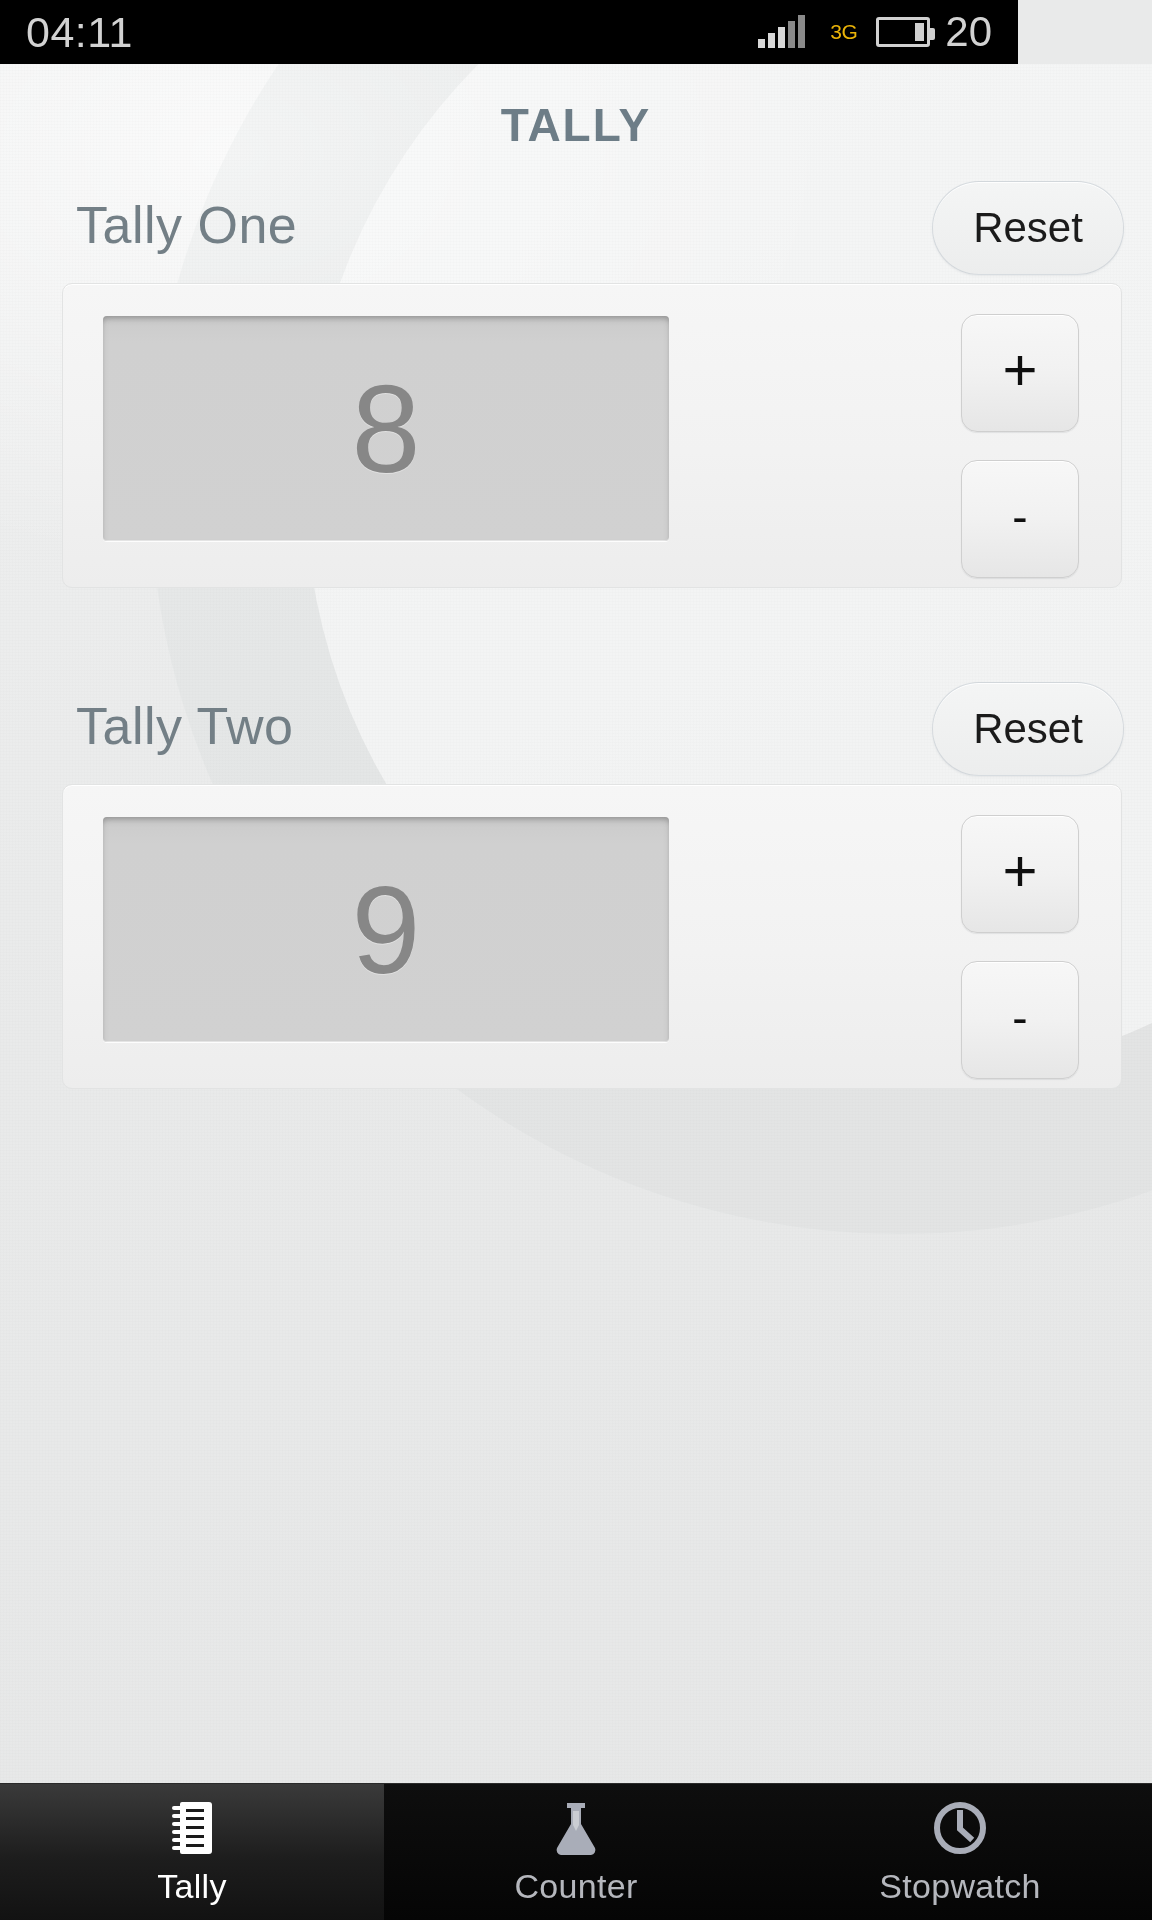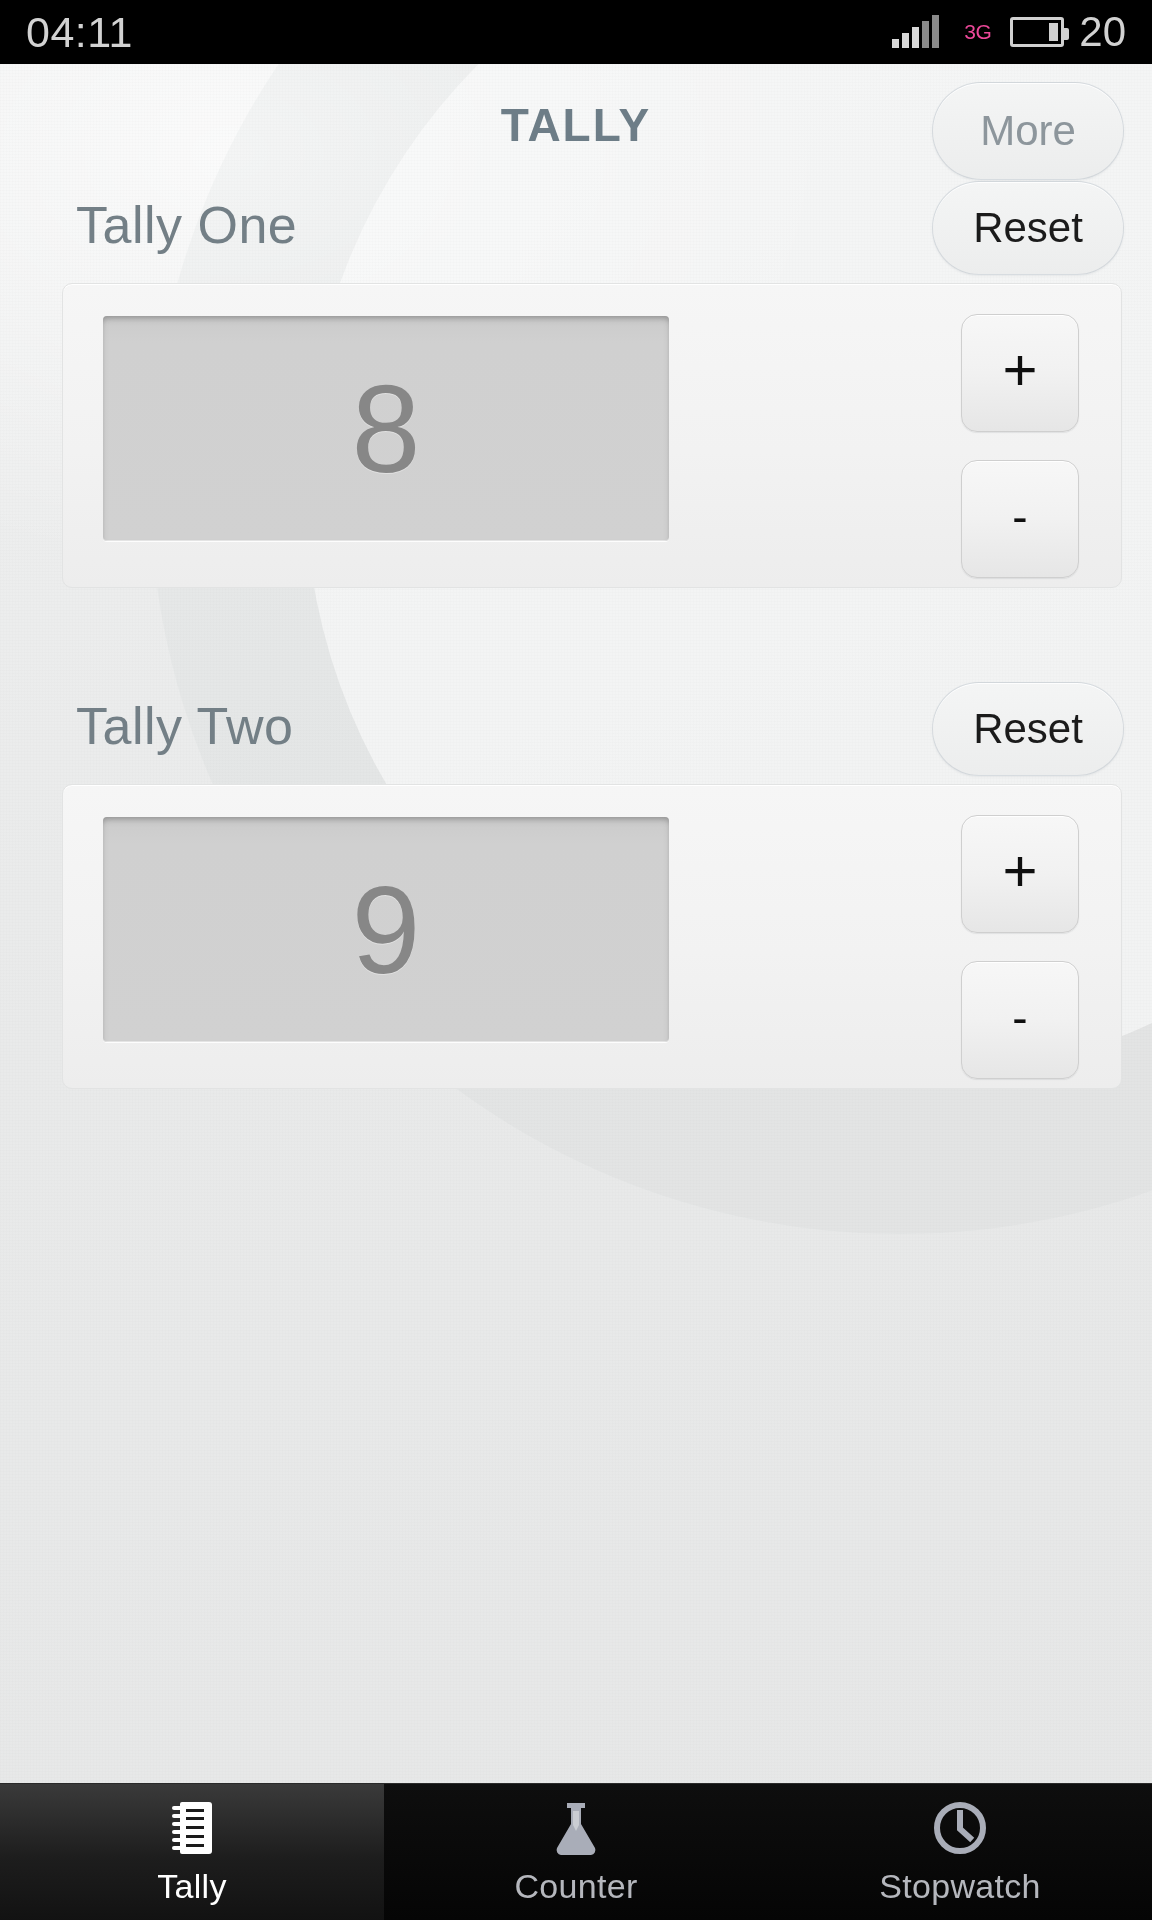--- a/index.html
+++ b/index.html
@@ -6,35 +6,35 @@
   body{
     width:1152px;height:1920px;overflow:hidden;
     font-family:"Liberation Sans","DejaVu Sans",sans-serif;
     background:#e9eaea;
     -webkit-font-smoothing:antialiased;
   }
   #app{position:relative;width:1152px;height:1920px;overflow:hidden;}
 
   
   .statusbar{
-    position:absolute;left:0;top:0;width:1152px;height:64px;
+    position:absolute;left:0;top:0;width:1018px;height:64px;
     background:#000;color:#cfcfcf;
     display:flex;align-items:center;justify-content:space-between;
     padding:0 26px;box-sizing:border-box;z-index:40;
   }
   .sb-clock{font-size:43px;font-weight:300;letter-spacing:0.5px;color:#d2d2d2;line-height:1;}
   .sb-right{display:flex;align-items:center;gap:11px;}
   .signal{display:flex;align-items:flex-end;gap:3px;height:32px;}
   .signal i{display:block;width:7px;background:#cfcfcf;border-radius:0;}
   .signal i:nth-child(1){height:9px;background:#d8d8d8;}
   .signal i:nth-child(2){height:15px;background:#d8d8d8;}
   .signal i:nth-child(3){height:21px;background:#d8d8d8;}
   .signal i:nth-child(4){height:27px;background:#8a8a8a;}
   .signal i:nth-child(5){height:33px;background:#8a8a8a;}
-  .net-label{font-size:21px;color:#ec4899;letter-spacing:-0.5px;margin-left:14px;}
+  .net-label{font-size:21px;color:#eab308;letter-spacing:-0.5px;margin-left:14px;}
   .battery{position:relative;width:54px;height:30px;border:3px solid #d0d0d0;border-radius:3px;box-sizing:border-box;margin-left:8px;}
   .battery::after{content:"";position:absolute;right:-8px;top:8px;width:5px;height:12px;background:#d0d0d0;border-radius:0 2px 2px 0;}
   .battery .lvl{position:absolute;right:3px;top:3px;bottom:3px;width:9px;background:#d0d0d0;}
   .sb-batt-num{font-size:42px;font-weight:300;color:#d2d2d2;line-height:1;margin-left:4px;}
 
   
   .bg{position:absolute;left:0;top:64px;width:1152px;height:1786px;overflow:hidden;
       background:
         radial-gradient(ellipse 1000px 700px at 20% 5%, rgba(255,255,255,0.75), rgba(255,255,255,0) 60%),
         linear-gradient(160deg,#f0f1f1 0%,#e9eaea 45%,#e6e7e7 100%);
@@ -175,23 +175,20 @@
   <div class="bg">
     <div class="bg-arc a1"></div>
     <div class="bg-arc a2"></div>
     <div class="bg-noise"></div>
   </div>
 
   <div class="content">
 
     <div class="header">
       <div class="app-title">TALLY</div>
-      <div class="pill more-btn">
-        <span>More</span>
-      </div>
     </div>
 
     <div class="section">
       <div class="sec-head">
         <div class="sec-title">Tally One</div>
         <div class="pill reset-btn">
           <span>Reset</span>
         </div>
       </div>
       <div class="card">

